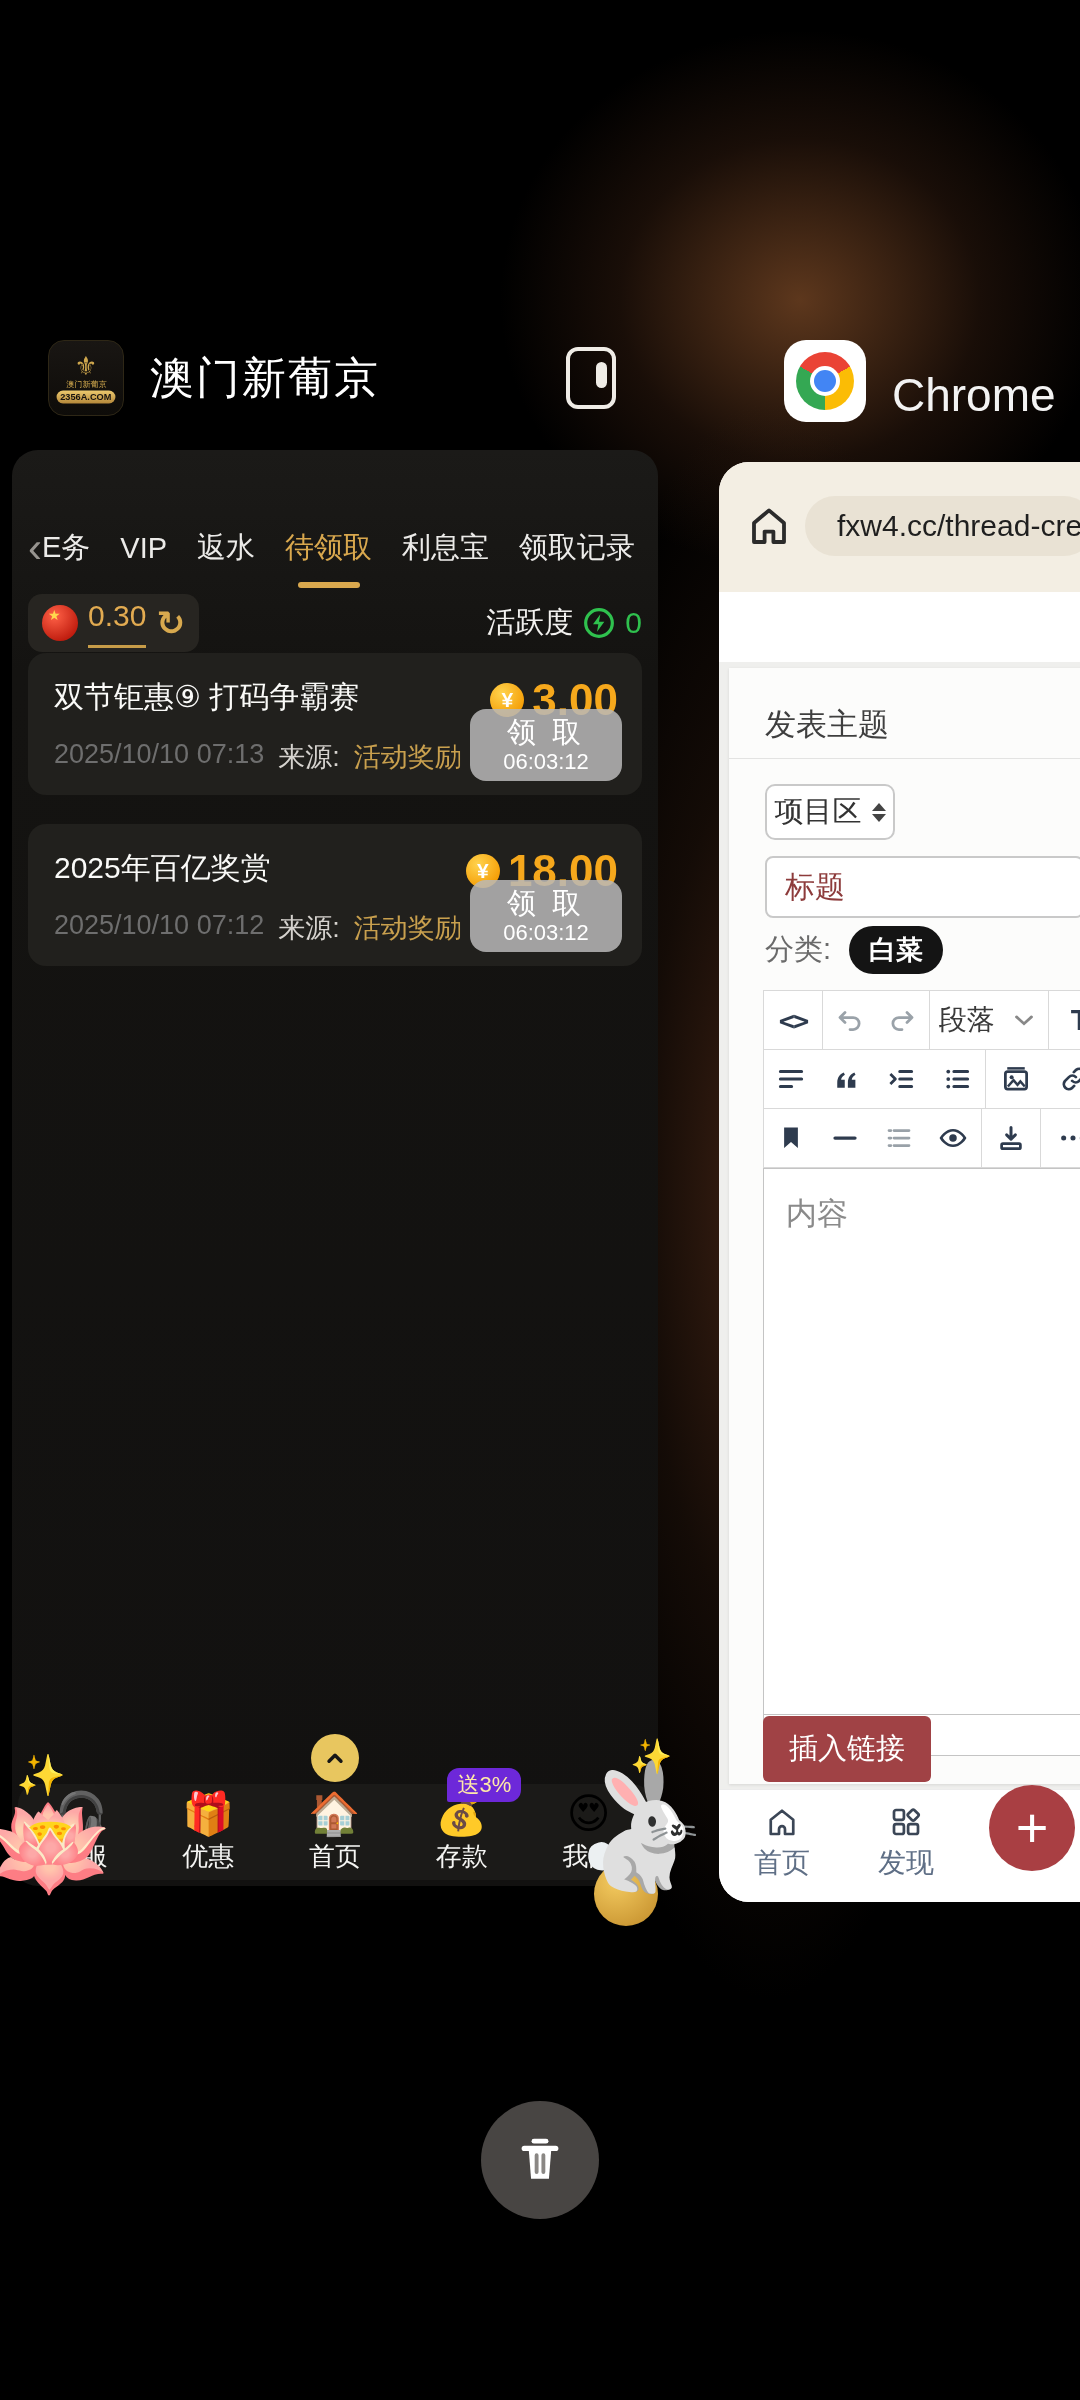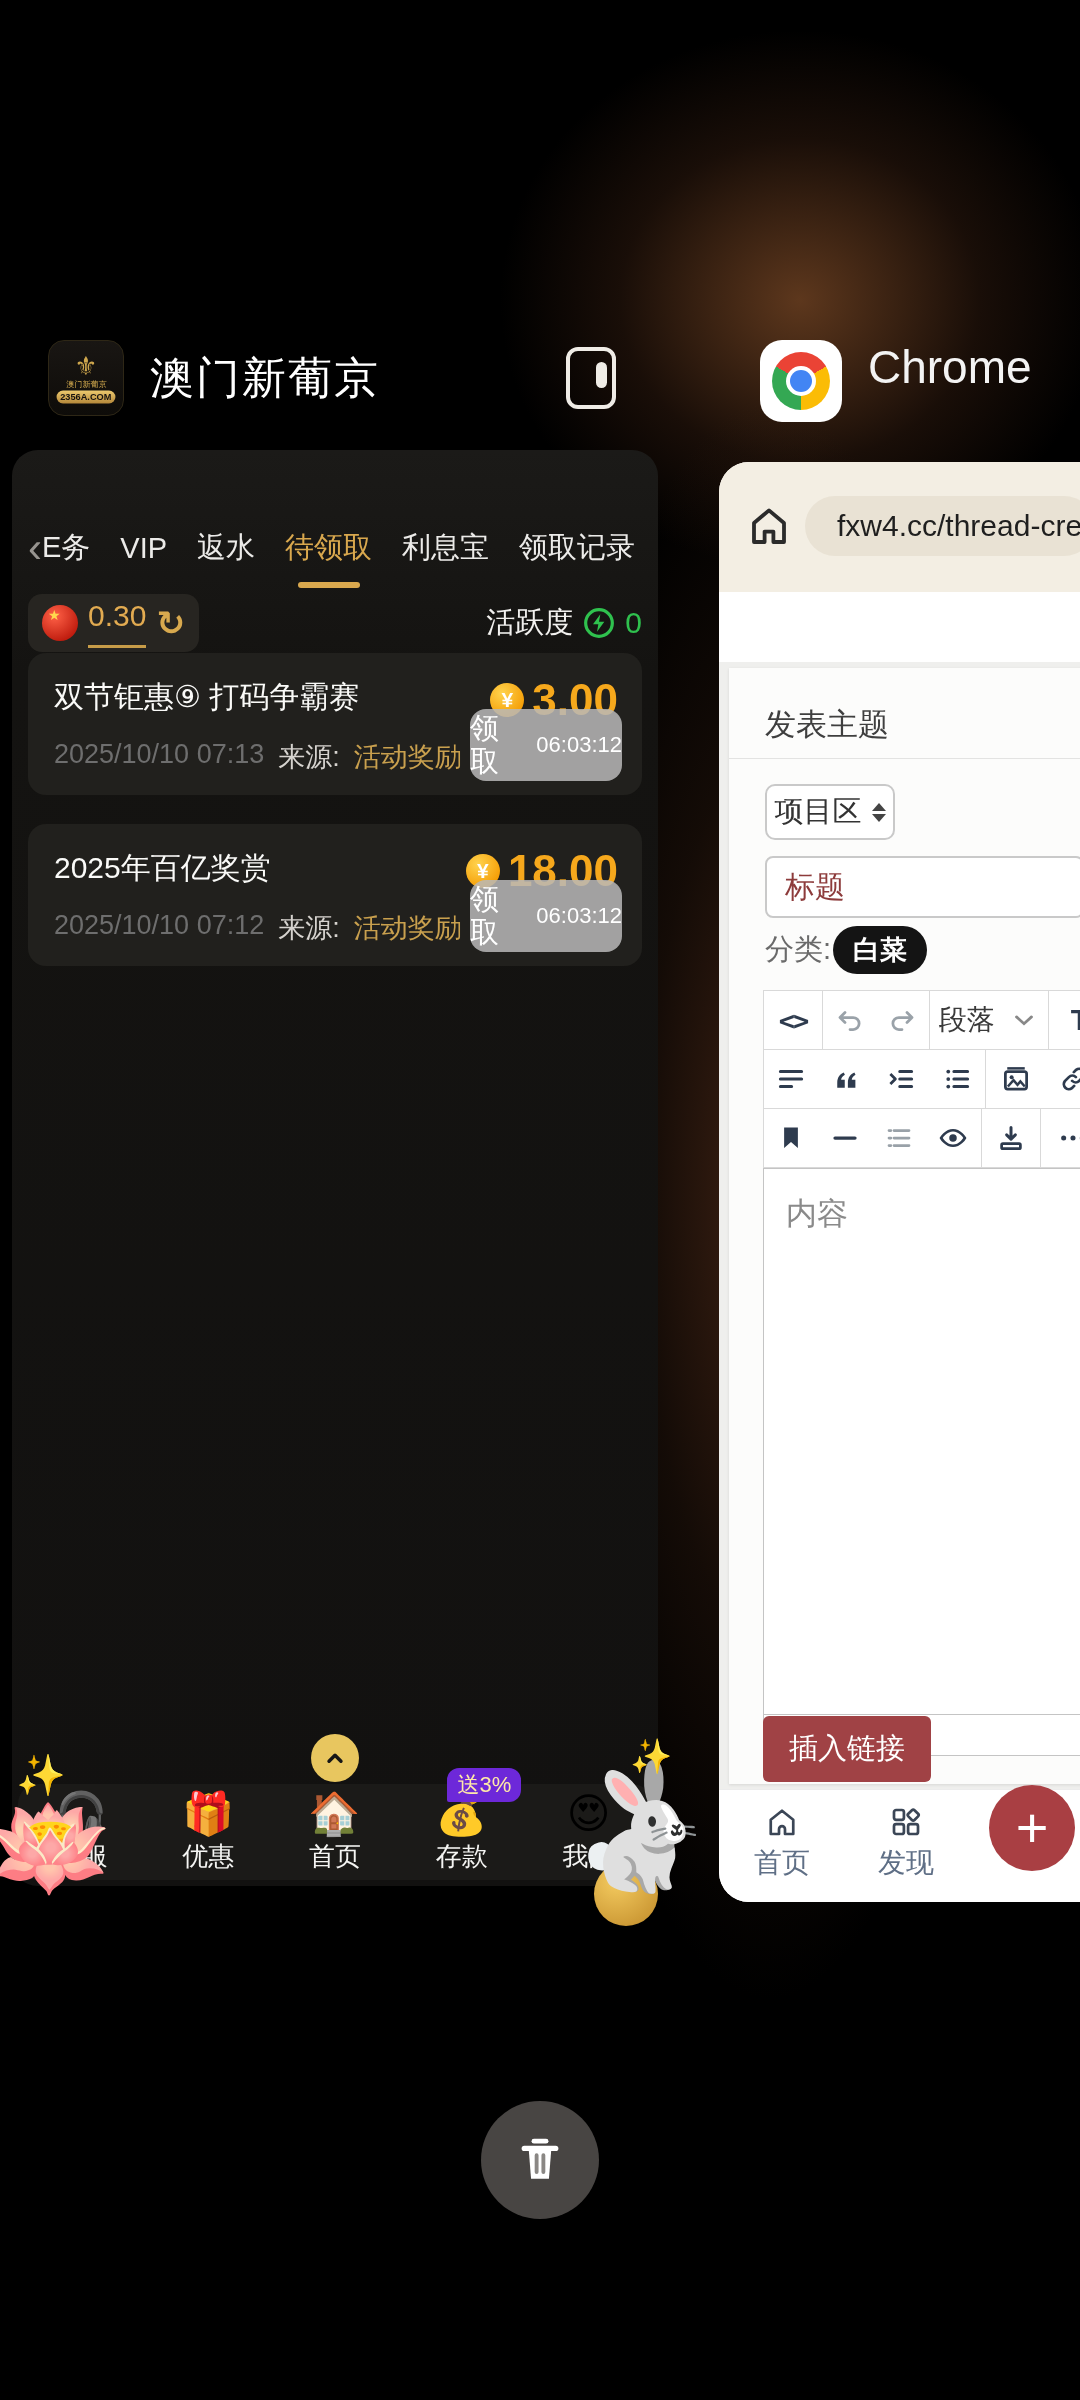--- a/index.html
+++ b/index.html
@@ -19,21 +19,21 @@
     border:1px solid #2e2716;display:flex;flex-direction:column;align-items:center;justify-content:center;overflow:hidden;}
   .app1-logo .emblem{color:#cfa74d;font-size:26px;line-height:26px;}
   .app1-logo .mini{color:#cfa74d;font-size:9px;line-height:11px;white-space:nowrap;transform:scale(.9);}
   .app1-logo .band{background:linear-gradient(#ecc96e,#b5883a);color:#161310;font-size:10px;font-weight:700;
     border-radius:7px;padding:1px 4px;line-height:12px;white-space:nowrap;transform:scale(.92);}
   .app1-title{color:#fff;font-size:44px;font-weight:500;letter-spacing:2px;}
   .float-win{left:566px;top:347px;width:42px;height:54px;border:4px solid #efece6;border-radius:12px;}
   .float-win i{position:absolute;right:5px;top:11px;width:11px;height:26px;border-radius:6px;background:#efece6;}
 
   
-  .chrome-header{left:760px;top:340px;display:flex;align-items:flex-start;gap:26px;}
+  .chrome-header{left:784px;top:340px;display:flex;align-items:flex-end;gap:26px;}
   .chrome-iconbox{width:82px;height:82px;border-radius:22px;background:#fff;display:flex;align-items:center;justify-content:center;}
   .chrome-ball{width:58px;height:58px;border-radius:50%;position:relative;
     background:conic-gradient(from 60deg,#fbbc05 0 120deg,#34a853 120deg 240deg,#ea4335 240deg 360deg);}
   .chrome-ball::before{content:'';position:absolute;left:50%;top:50%;width:30px;height:30px;margin:-15px 0 0 -15px;
     border-radius:50%;background:#fff;}
   .chrome-ball::after{content:'';position:absolute;left:50%;top:50%;width:22px;height:22px;margin:-11px 0 0 -11px;
     border-radius:50%;background:#4285f4;}
   .chrome-title{color:#f3f3f3;font-size:46px;font-weight:400;}
 
   
@@ -59,21 +59,21 @@
   .reward .rtitle{position:absolute;left:26px;top:24px;color:#fafaf8;font-size:30px;font-weight:500;}
   .reward .ramount{position:absolute;right:24px;top:22px;display:flex;align-items:center;gap:8px;}
   .coin{width:34px;height:34px;border-radius:50%;background:radial-gradient(circle at 35% 30%,#ffd34e,#f59e06 75%);
     color:#fff;font-size:21px;font-weight:700;display:flex;align-items:center;justify-content:center;}
   .rval{color:#f6a81c;font-size:44px;font-weight:700;}
   .reward .rmeta{position:absolute;left:26px;top:86px;display:flex;gap:14px;font-size:27px;white-space:nowrap;}
   .rdate{color:#6e6e6e;}
   .rsrclabel{color:#d6d3cf;}
   .rsrc{color:#c9a04e;}
   .claim{position:absolute;right:20px;top:56px;width:152px;height:72px;border-radius:16px;
-    background:rgba(185,185,185,.85);display:flex;flex-direction:row;align-items:center;justify-content:center;line-height:1.15;}
+    background:rgba(185,185,185,.85);display:flex;flex-direction:column;align-items:center;justify-content:center;line-height:1.15;}
   .claim .c1{color:#fff;font-size:29px;letter-spacing:4px;}
   .claim .c2{color:#fff;font-size:22px;}
   .collapse{left:50%;margin-left:-24px;top:1284px;width:48px;height:48px;border-radius:50%;background:#e8c65f;
     display:flex;align-items:center;justify-content:center;position:absolute;}
   .nav1{left:6px;right:6px;bottom:6px;height:96px;border-radius:20px;background:#1b1a18;
     display:flex;align-items:stretch;position:absolute;}
   .nav1 .item{flex:1;display:flex;flex-direction:column;align-items:center;justify-content:center;gap:2px;position:relative;}
   .nav1 .nicon{font-size:42px;line-height:46px;}
   .nav1 .nlabel{color:#f5f5f3;font-size:26px;}
   .badge{position:absolute;top:-16px;right:4px;background:#6d28d9;color:#ffe9a8;font-size:22px;
@@ -105,21 +105,21 @@
   .chead{position:absolute;left:46px;top:242px;color:#3f3f3f;font-size:31px;}
   .cdivider{position:absolute;left:10px;right:-10px;top:296px;border-top:1px solid #e3e3e2;}
   .cselect{position:absolute;left:46px;top:322px;width:126px;height:52px;background:#fff;border:2px solid #c9c9c9;
     border-radius:10px;display:flex;align-items:center;justify-content:center;gap:10px;color:#333;font-size:29px;}
   .updown{display:flex;flex-direction:column;gap:3px;}
   .updown i{width:0;height:0;border-left:7px solid transparent;border-right:7px solid transparent;}
   .updown .u{border-bottom:8px solid #444;}
   .updown .d{border-top:8px solid #444;}
   .ctitle{position:absolute;left:46px;top:394px;right:-4px;height:58px;background:#fff;border:2px solid #c9c9c9;
     border-radius:8px;display:flex;align-items:center;padding-left:18px;color:#8d3b3b;font-size:30px;}
-  .catrow{position:absolute;left:46px;top:464px;display:flex;align-items:center;gap:2px;}
+  .catrow{position:absolute;left:46px;top:464px;display:flex;align-items:center;gap:18px;}
   .catlabel{color:#6a6a6a;font-size:29px;}
   .catpill{background:#141414;color:#fff;font-weight:700;font-size:27px;border-radius:999px;padding:6px 20px;}
   .toolbar{position:absolute;left:44px;right:-10px;top:528px;background:#fff;border:1px solid #d9d9d9;}
   .trow{display:flex;height:58px;border-bottom:1px solid #d9d9d9;}
   .trow:last-child{border-bottom:none;}
   .tbtn{display:flex;align-items:center;justify-content:center;height:100%;}
   .sep{border-right:1px solid #d9d9d9;}
   .tbtn svg{width:30px;height:30px;}
   .codetxt{color:#2e3b4e;font-weight:700;font-size:27px;letter-spacing:-2px;font-family:"DejaVu Sans Mono",monospace;}
   .paratxt{color:#3a3a3a;font-size:28px;margin-right:14px;}

